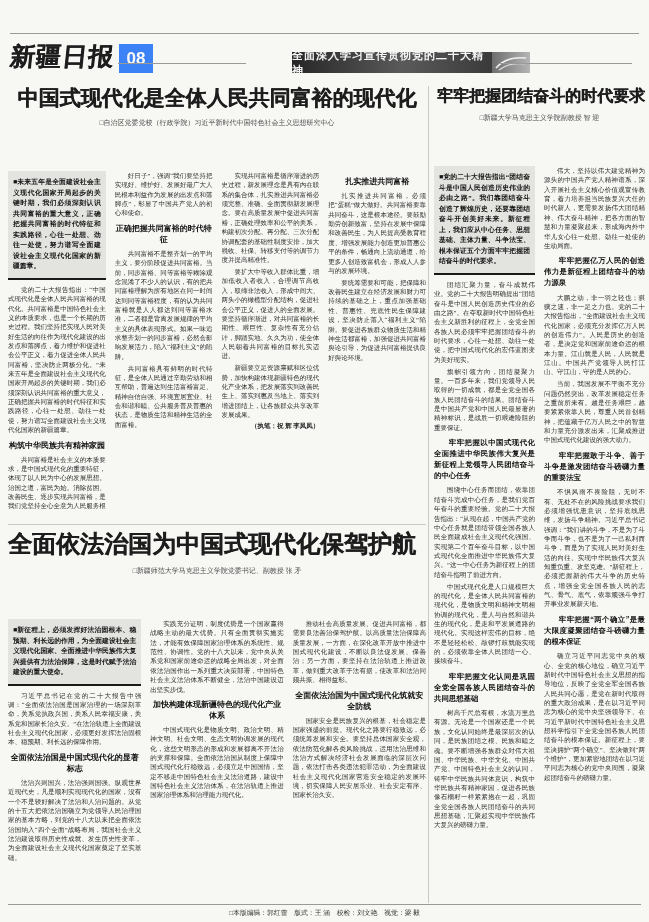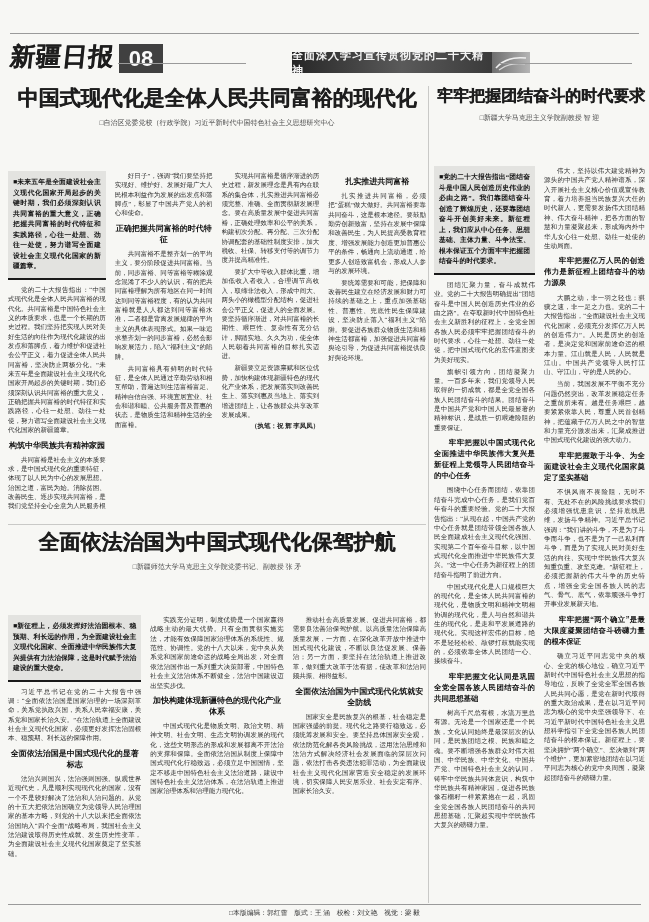--- a/index.html
+++ b/index.html
@@ -4,42 +4,42 @@
 <style>
   html,body{margin:0;padding:0;}
   .paper{position:relative;width:649px;height:922px;background:#f7f7f4;overflow:hidden;
          font-family:"Liberation Serif",serif;color:#1d1d1d;}
   .rule{position:absolute;border-top:1px solid #9a9a9a;}
   .top-rule{left:10px;right:10px;top:33px;}
   
   .masthead{position:absolute;left:10px;top:42px;display:flex;align-items:flex-start;}
   .logo{font-size:25px;font-weight:900;letter-spacing:1px;transform:skewX(-6deg);
         text-shadow:0.6px 0 #1d1d1d;line-height:1.2;}
-  .pagenum{margin-left:5px;margin-top:2px;width:44px;height:29px;background:#404040;color:#fafafa;
-           font-family:"Liberation Sans",sans-serif;font-weight:bold;font-size:22px;
+  .pagenum{margin-left:5px;margin-top:2px;width:34px;height:29px;background:#3b82f6;color:#fafafa;
+           font-family:"Liberation Sans",sans-serif;font-weight:bold;font-size:17px;
            display:flex;align-items:center;justify-content:center;}
   .section-wrap{margin-left:7px;font-family:"Liberation Sans",sans-serif;}
   .section{font-size:20px;font-weight:900;line-height:1.05;letter-spacing:1px;}
   .date{font-size:7.5px;color:#3a3a3a;margin-top:2px;}
   
   .banner-left-rule{left:118px;width:128px;top:63px;}
   .banner-right-rule{left:500px;width:132px;top:63px;}
   .banner{position:absolute;left:252px;top:52px;width:238px;height:21px;display:flex;align-items:stretch;padding-left:40px;}
   .banner-main{flex:1;background:linear-gradient(90deg,#262626,#5a5a5a 55%,#3a3a3a);
                color:#f5f5f5;font-family:"Liberation Sans",sans-serif;font-weight:bold;font-size:11px;
                display:flex;align-items:center;justify-content:center;letter-spacing:1px;}
   .banner-art{width:38px;background:linear-gradient(90deg,#6e6e6e,#b5b5b5);display:flex;align-items:center;justify-content:center;}
   
   .article-left{position:absolute;left:8px;top:84px;width:418px;height:438px;}
   .article-right{position:absolute;left:434px;top:86px;width:211px;height:817px;}
   .article-bottom{position:absolute;left:8px;top:528px;width:418px;height:376px;}
   .headline-1{font-size:21px;font-weight:900;text-align:center;margin:0;letter-spacing:0;
               text-shadow:0.5px 0 #1d1d1d;}
   .headline-2{font-size:16px;font-weight:900;text-align:right;margin:0;text-shadow:0.4px 0 #1d1d1d;}
-  .headline-3{font-size:21px;font-weight:900;text-align:center;margin:0;text-shadow:0.5px 0 #1d1d1d;}
+  .headline-3{font-size:24px;font-weight:900;margin:0;text-shadow:0.5px 0 #1d1d1d;}
   .byline{text-align:center;font-size:7px;color:#4a4a4a;margin-top:6px;}
   .cols{display:flex;gap:9px;overflow:hidden;margin-top:8px;}
   .col{flex:1;overflow:hidden;margin-top:35px;}
   .col p{font-size:6.5px;line-height:1.44;text-align:justify;text-indent:2em;margin:0 0 2.5px;color:#2b2b2b;}
   .intro{background:#e3e3e0;border-bottom:2.5px solid #1a1a1a;padding:6px 5px;margin:0 0 5px;
          font-size:6.8px;font-weight:bold;line-height:1.55;text-align:justify;color:#141414;}
   .h-line{font-size:8px;font-weight:900;text-align:center;margin:5px 0 4px;color:#111;}
   .h-block{font-size:7.4px;font-weight:900;line-height:1.5;text-align:justify;text-indent:2em;margin:5px 0 4px;color:#111;}
   .signoff{font-size:6.5px;font-weight:bold;text-align:right;margin-top:3px;color:#222;}
   .cols-left{height:376px;}
@@ -117,21 +117,21 @@
         <p>围绕中心任务而团结，依靠团结奋斗完成中心任务，是我们党百年奋斗的重要经验。党的二十大报告指出：“从现在起，中国共产党的中心任务就是团结带领全国各族人民全面建成社会主义现代化强国、实现第二个百年奋斗目标，以中国式现代化全面推进中华民族伟大复兴。”这一中心任务为新征程上的团结奋斗指明了前进方向。</p>
         <p>中国式现代化是人口规模巨大的现代化，是全体人民共同富裕的现代化，是物质文明和精神文明相协调的现代化，是人与自然和谐共生的现代化，是走和平发展道路的现代化。实现这样宏伟的目标，绝不是轻轻松松、敲锣打鼓就能实现的，必须依靠全体人民团结一心、接续奋斗。</p>
         <div class="h-block">牢牢把握文化认同是巩固全党全国各族人民团结奋斗的共同思想基础</div>
         <p>树高千尺总有根，水流万里总有源。无论是一个国家还是一个民族，文化认同始终是最深层次的认同，是民族团结之根、民族和睦之魂。要不断增强各族群众对伟大祖国、中华民族、中华文化、中国共产党、中国特色社会主义的认同，铸牢中华民族共同体意识，构筑中华民族共有精神家园，促进各民族像石榴籽一样紧紧抱在一起，巩固全党全国各族人民团结奋斗的共同思想基础，汇聚起实现中华民族伟大复兴的磅礴力量。</p>
       </div>
       <div class="col">
         <p>伟大，坚持以伟大建党精神为源头的中国共产党人精神谱系，深入开展社会主义核心价值观宣传教育，着力培养担当民族复兴大任的时代新人，更需要发扬伟大团结精神、伟大奋斗精神，把各方面的智慧和力量凝聚起来，形成海内外中华儿女心往一处想、劲往一处使的生动局面。</p>
         <div class="h-block">牢牢把握亿万人民的创造伟力是新征程上团结奋斗的动力源泉</div>
         <p>大鹏之动，非一羽之轻也；骐骥之速，非一足之力也。党的二十大报告指出，“全面建设社会主义现代化国家，必须充分发挥亿万人民的创造伟力”。人民是历史的创造者，是决定党和国家前途命运的根本力量。江山就是人民，人民就是江山。中国共产党领导人民打江山、守江山，守的是人民的心。</p>
         <p>当前，我国发展不平衡不充分问题仍然突出，改革发展稳定任务之重前所未有。越是任务艰巨，越要紧紧依靠人民，尊重人民首创精神，把蕴藏于亿万人民之中的智慧和力量充分激发出来，汇聚成推进中国式现代化建设的强大动力。</p>
-        <div class="h-block">牢牢把握敢于斗争、为全面建设社会主义现代化国家奠定了坚实基础</div>
+        <div class="h-block">牢牢把握敢于斗争、善于斗争是激发团结奋斗磅礴力量的重要法宝</div>
         <p>不惧风雨不畏险阻，无时不有、无处不在的风险挑战要求我们必须增强忧患意识，坚持底线思维，发扬斗争精神。习近平总书记强调：“我们讲的斗争，不是为了斗争而斗争，也不是为了一己私利而斗争，而是为了实现人民对美好生活的向往、实现中华民族伟大复兴知重负重、攻坚克难。”新征程上，必须把握新的伟大斗争的历史特点，增强全党全国各族人民的志气、骨气、底气，依靠顽强斗争打开事业发展新天地。</p>
         <div class="h-block">牢牢把握“两个确立”是最大限度凝聚团结奋斗磅礴力量的根本保证</div>
         <p>确立习近平同志党中央的核心、全党的核心地位，确立习近平新时代中国特色社会主义思想的指导地位，反映了全党全军全国各族人民共同心愿，是党在新时代取得的重大政治成果，是在以习近平同志为核心的党中央坚强领导下、在习近平新时代中国特色社会主义思想科学指引下全党全国各族人民团结奋斗的根本保证。新征程上，要坚决拥护“两个确立”、坚决做到“两个维护”，更加紧密地团结在以习近平同志为核心的党中央周围，凝聚起团结奋斗的磅礴力量。</p>
       </div>
     </div>
   </div>
 
   <div class="article-bottom">
     <h2 class="headline-3">全面依法治国为中国式现代化保驾护航</h2>
     <div class="byline">□新疆师范大学马克思主义学院党委书记、副教授 张 矛</div>

